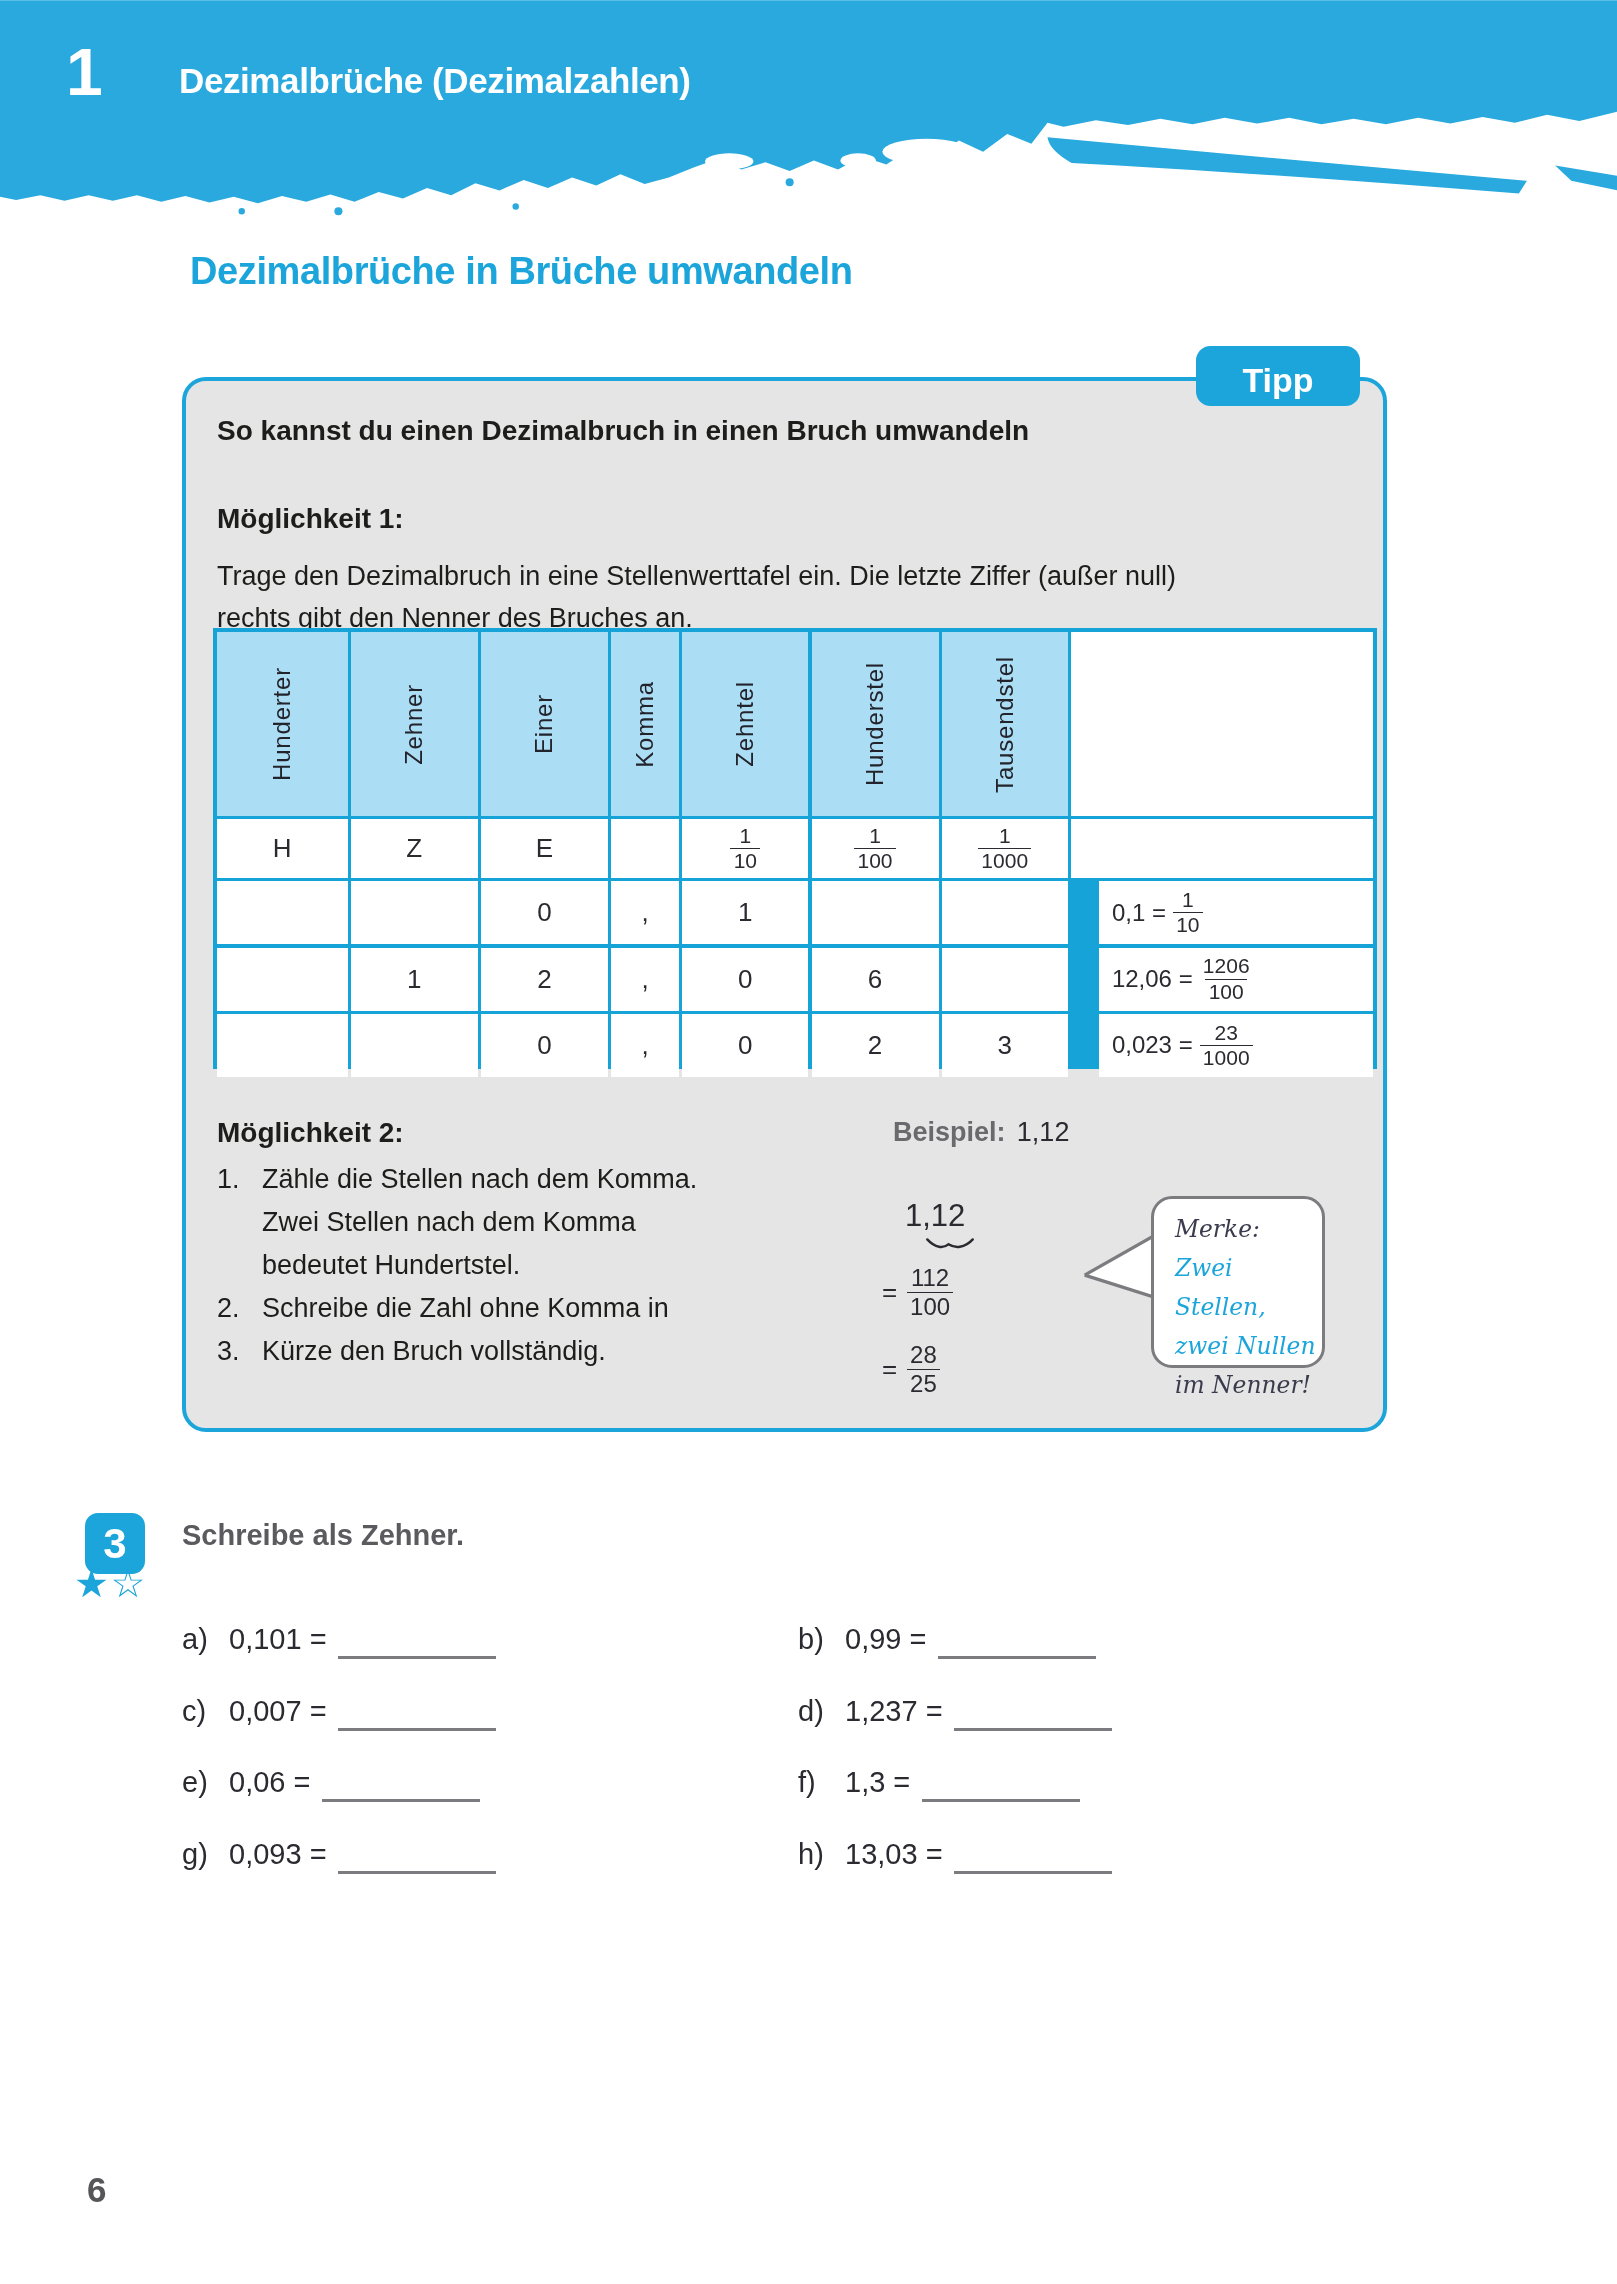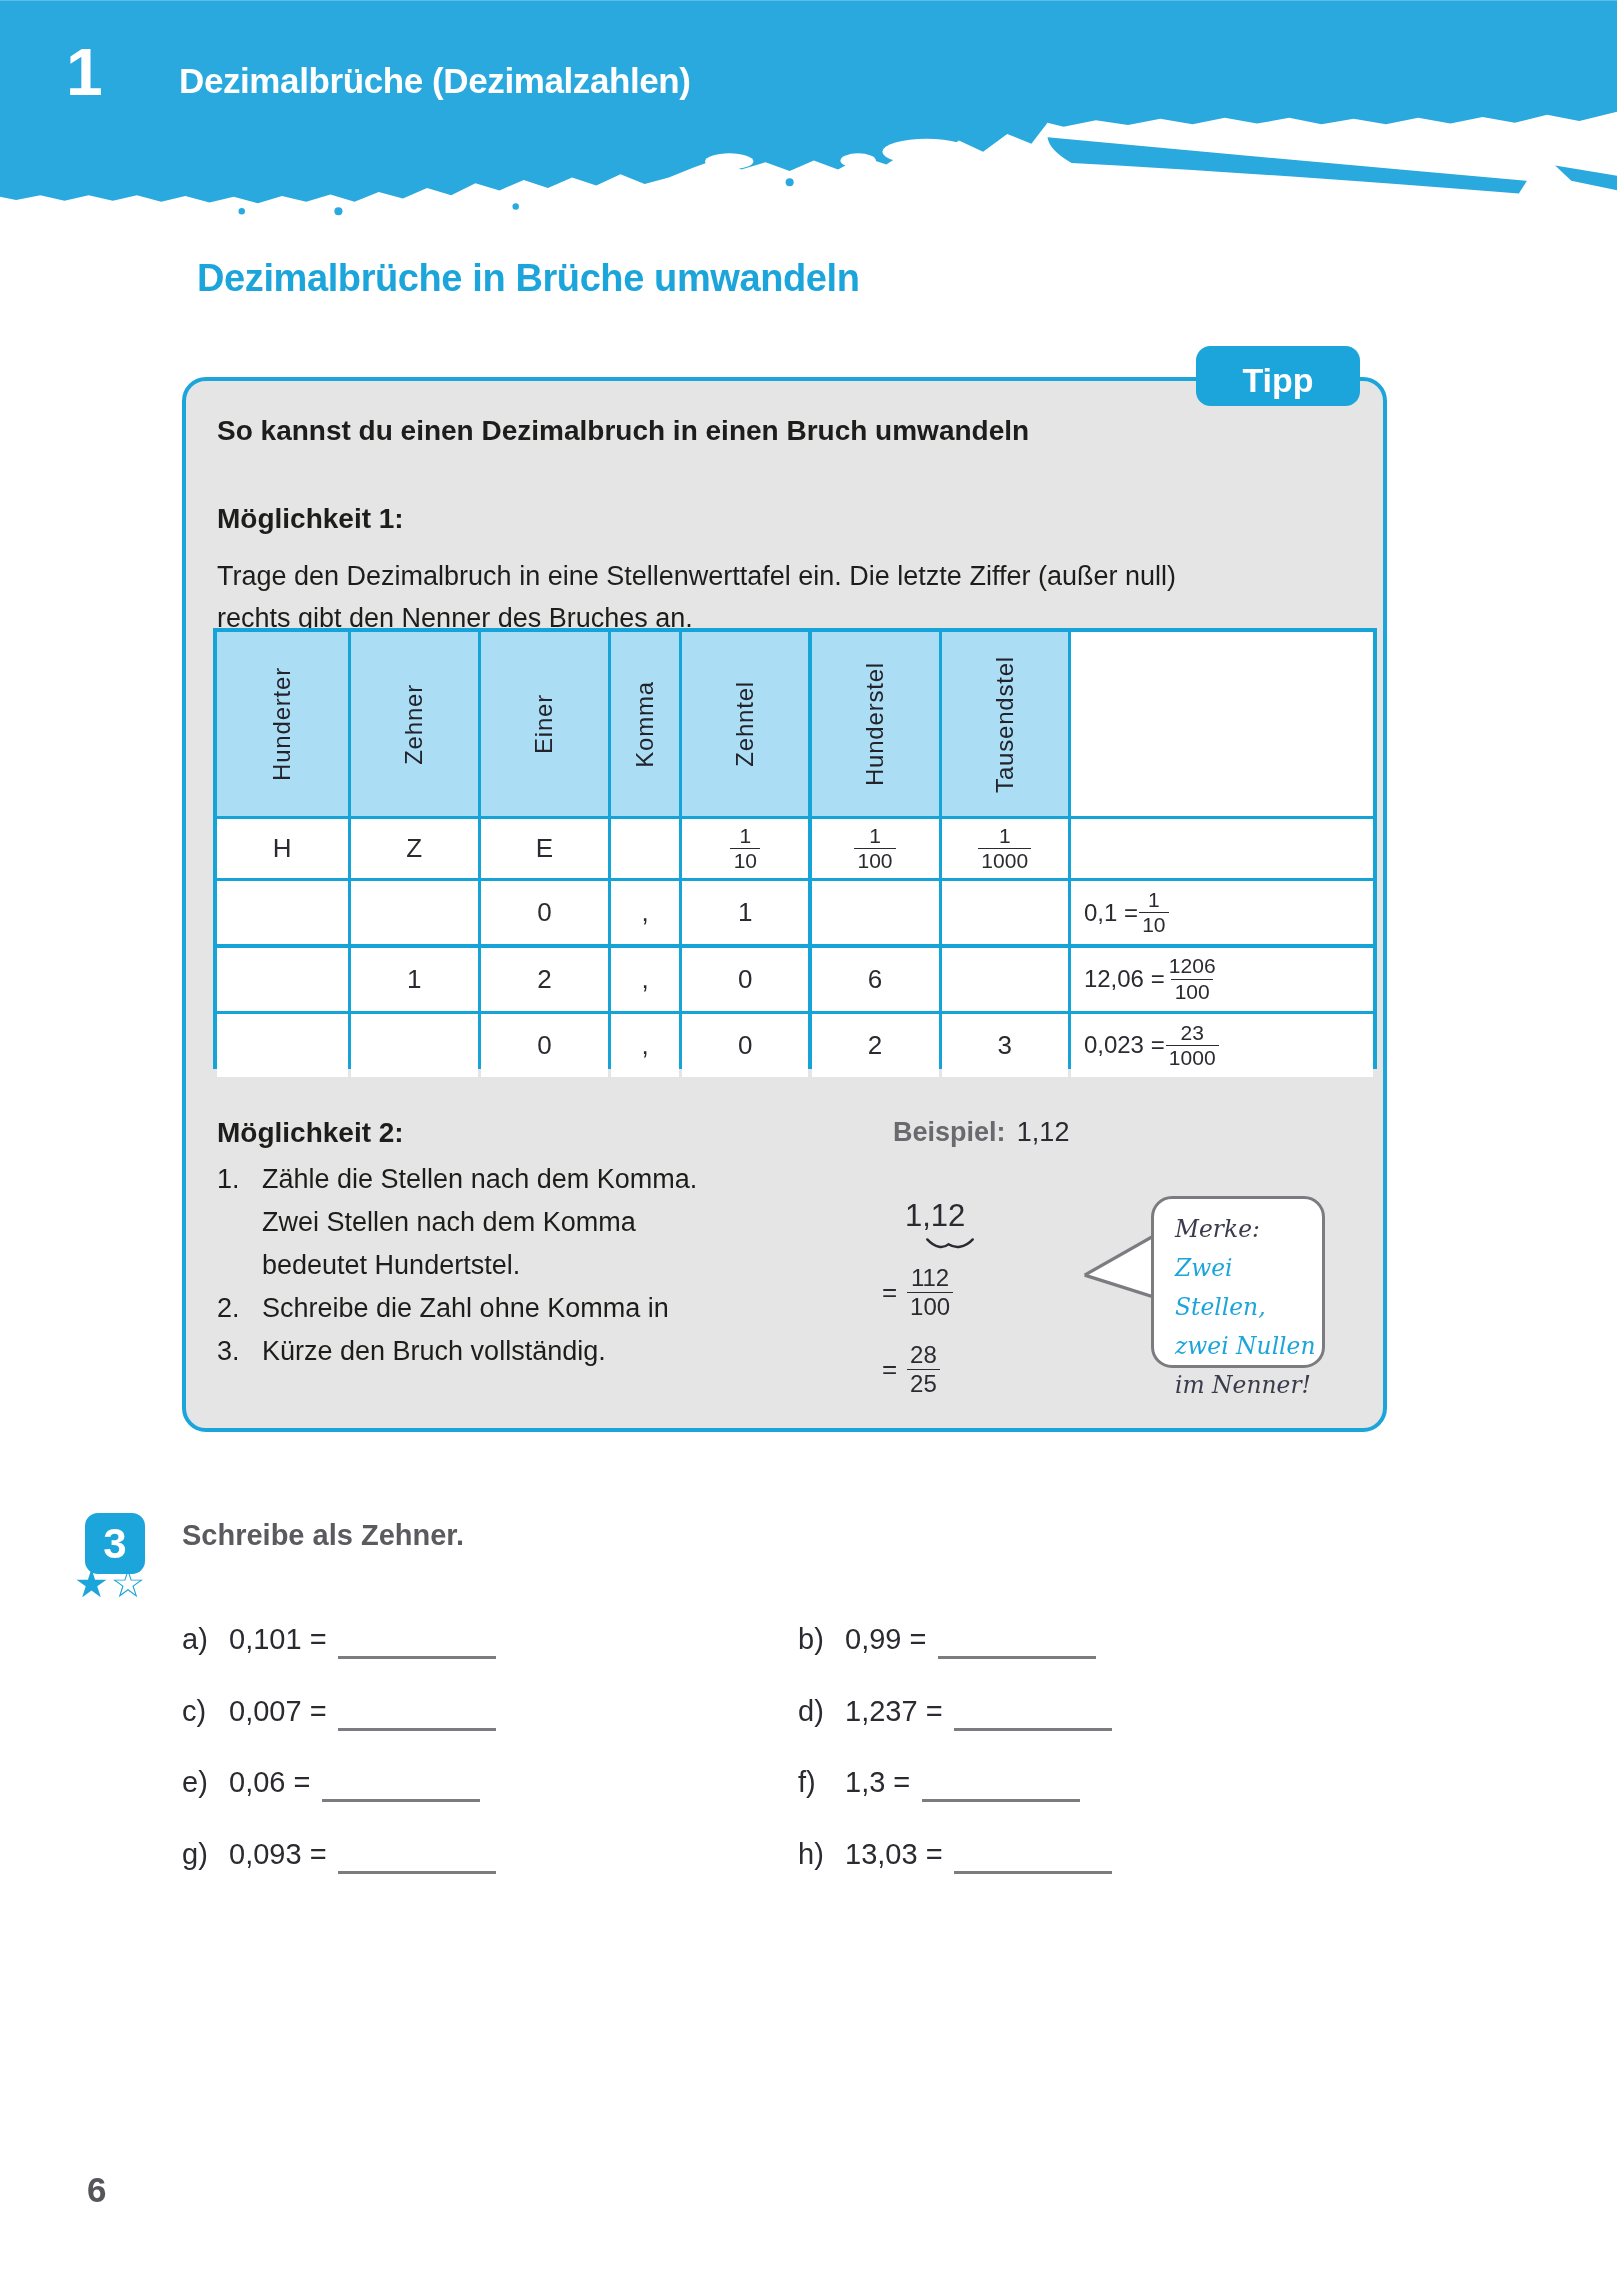--- a/index.html
+++ b/index.html
@@ -7,21 +7,21 @@
         font-family:"Liberation Sans", sans-serif;color:#1D1D1B;}
 
   
   .band{position:absolute;left:0;top:0;width:1618px;height:218px;}
   .band svg{position:absolute;left:0;top:0;}
   .unit-num{position:absolute;left:66px;top:39px;width:97px;
             font-size:66px;font-weight:bold;color:#ffffff;line-height:1;}
   .unit-title{position:absolute;left:179px;top:61px;font-size:35px;font-weight:bold;
               color:#ffffff;letter-spacing:-0.4px;}
 
-  .section-title{position:absolute;left:180px;top:240px;margin:17px;font-size:38px;
+  .section-title{position:absolute;left:180px;top:240px;margin:10px;font-size:38px;
                  font-weight:bold;color:#1CA5DA;letter-spacing:-0.4px;}
 
   
   .tipp-tab{position:absolute;left:1196px;top:346px;width:164px;height:60px;z-index:3;
             background:#1CA5DA;border-radius:14.5px;color:#fff;font-size:34px;font-weight:bold;
             display:flex;align-items:flex-end;justify-content:center;padding-bottom:6.4px;box-sizing:border-box;}
   .tip-box{position:absolute;left:182px;top:377px;width:1205px;height:1055px;box-sizing:border-box;
            background:#e5e5e5;border:4px solid #1CA5DA;border-radius:24px;z-index:1;}
   .tip-heading{position:absolute;left:31px;top:34px;font-size:28px;font-weight:bold;color:#1D1D1B;}
   .m1-title{position:absolute;left:31px;top:122px;font-size:28px;font-weight:bold;color:#1D1D1B;}
@@ -34,21 +34,21 @@
             background:#16A3D8;padding:4px;display:grid;
             grid-template-columns:131px 127px 127px 68px 126px 127px 126px 1fr;
             grid-template-rows:184px 59px 63px 63px 63px;grid-gap:3.2px;}
   .pv-cell{background:#ffffff;display:flex;align-items:center;justify-content:center;
            font-size:26px;color:#2A2A30;}
   .pv-cell.hdr{background:#ABDDF4;}
   .vtext{writing-mode:vertical-rl;transform:rotate(180deg);font-size:24px;color:#23232B;letter-spacing:0.8px;}
   .frac{display:inline-flex;flex-direction:column;align-items:center;font-size:21px;line-height:1.15;color:#2A2A30;}
   .frac .den{border-top:1.6px solid #2A2A30;padding:0 3.2px;}
   .frac .num{padding:0 3.2px;}
-  .pv-cell.result{justify-content:flex-start;padding-left:13px;gap:1px;font-size:24px;}
+  .pv-cell.result{justify-content:flex-start;padding-left:13px;gap:7px;font-size:24px;margin-left:28px;}
 
   
   .m2-title{position:absolute;left:31px;top:736px;font-size:28px;font-weight:bold;color:#1D1D1B;}
   .beispiel{position:absolute;left:707px;top:736px;font-size:27px;}
   .beispiel .b-label{font-weight:bold;color:#6A6A6E;}
   .beispiel .b-value{color:#2A2A30;margin-left:11.3px;}
   .m2-list{position:absolute;left:31px;top:777px;width:564px;}
   .li{display:flex;}
   .li-num{width:45px;flex:0 0 45px;font-size:27px;line-height:43px;color:#1D1D1B;}
   .li-lines{flex:1;}

